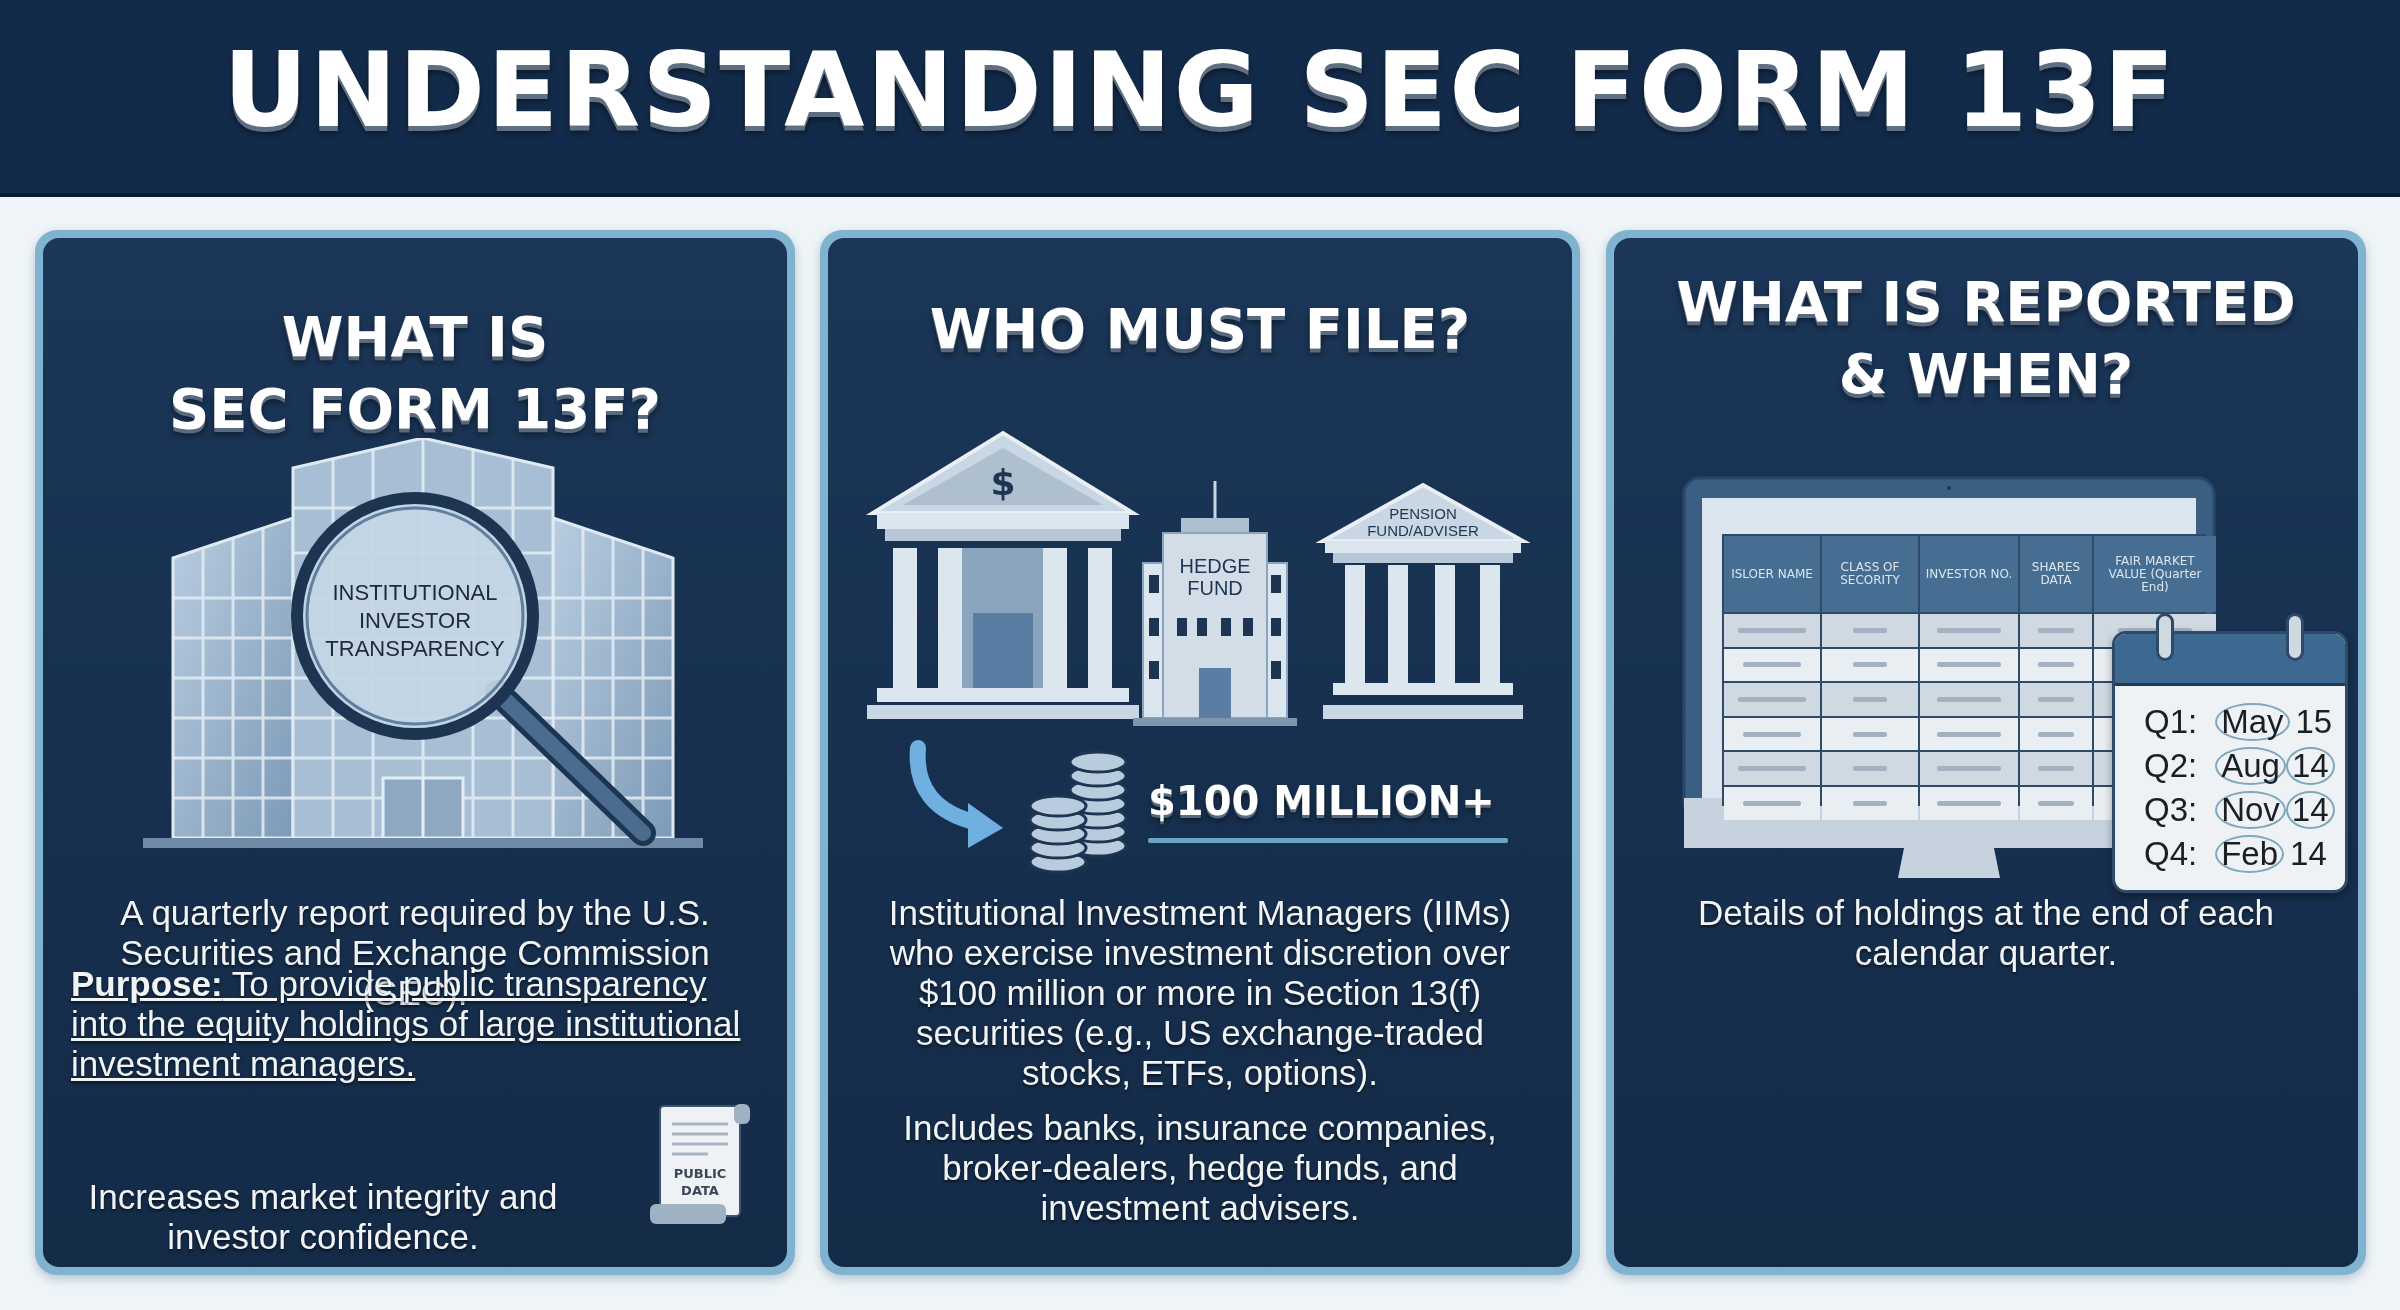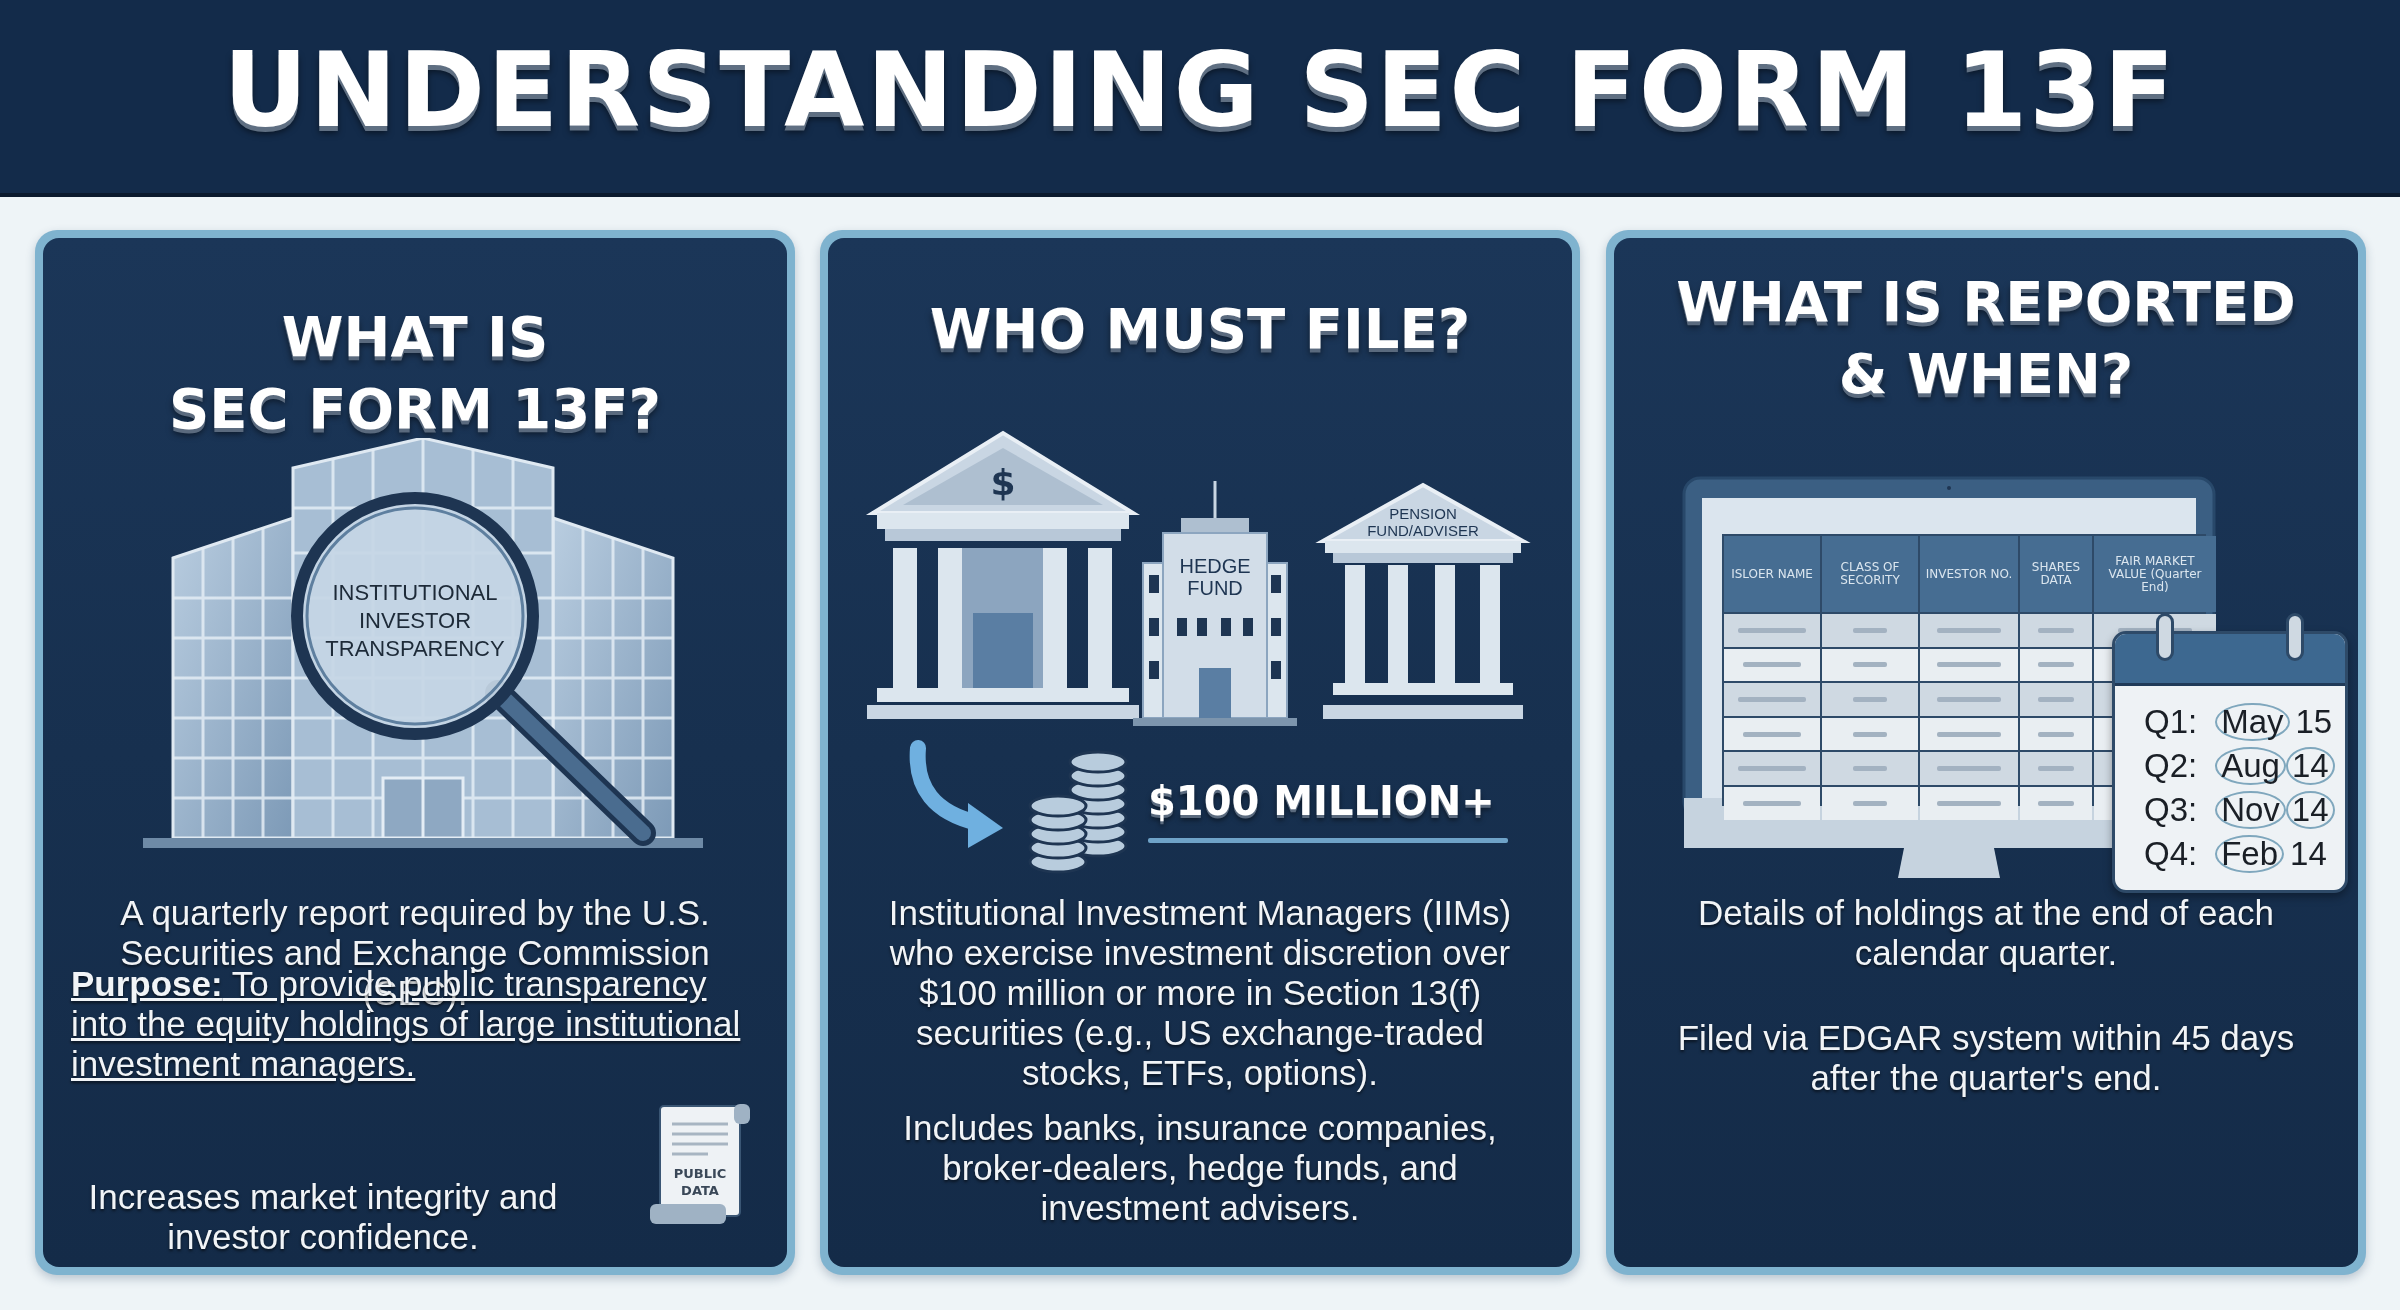--- a/index.html
+++ b/index.html
@@ -448,15 +448,14 @@
             <div class="cal-row"><span class="q">Q3:</span> <span class="c">Nov</span><span class="n c">14</span></div>
             <div class="cal-row"><span class="q">Q4:</span> <span class="c">Feb</span><span class="n">14</span></div>
           </div>
         </div>
         <div class="cal-ring" style="left:44px;"></div>
         <div class="cal-ring" style="left:174px;"></div>
       </div>
     </div>
 
     <div class="body-text center" id="p3-text1">Details of holdings at the end of each calendar quarter.</div>
-    <div class="body-text center" id="p3-text2">Filed via EDGAR system within 45 days after the quarter's end.</div>
   </div>
 </div>
 
 </body></html>

